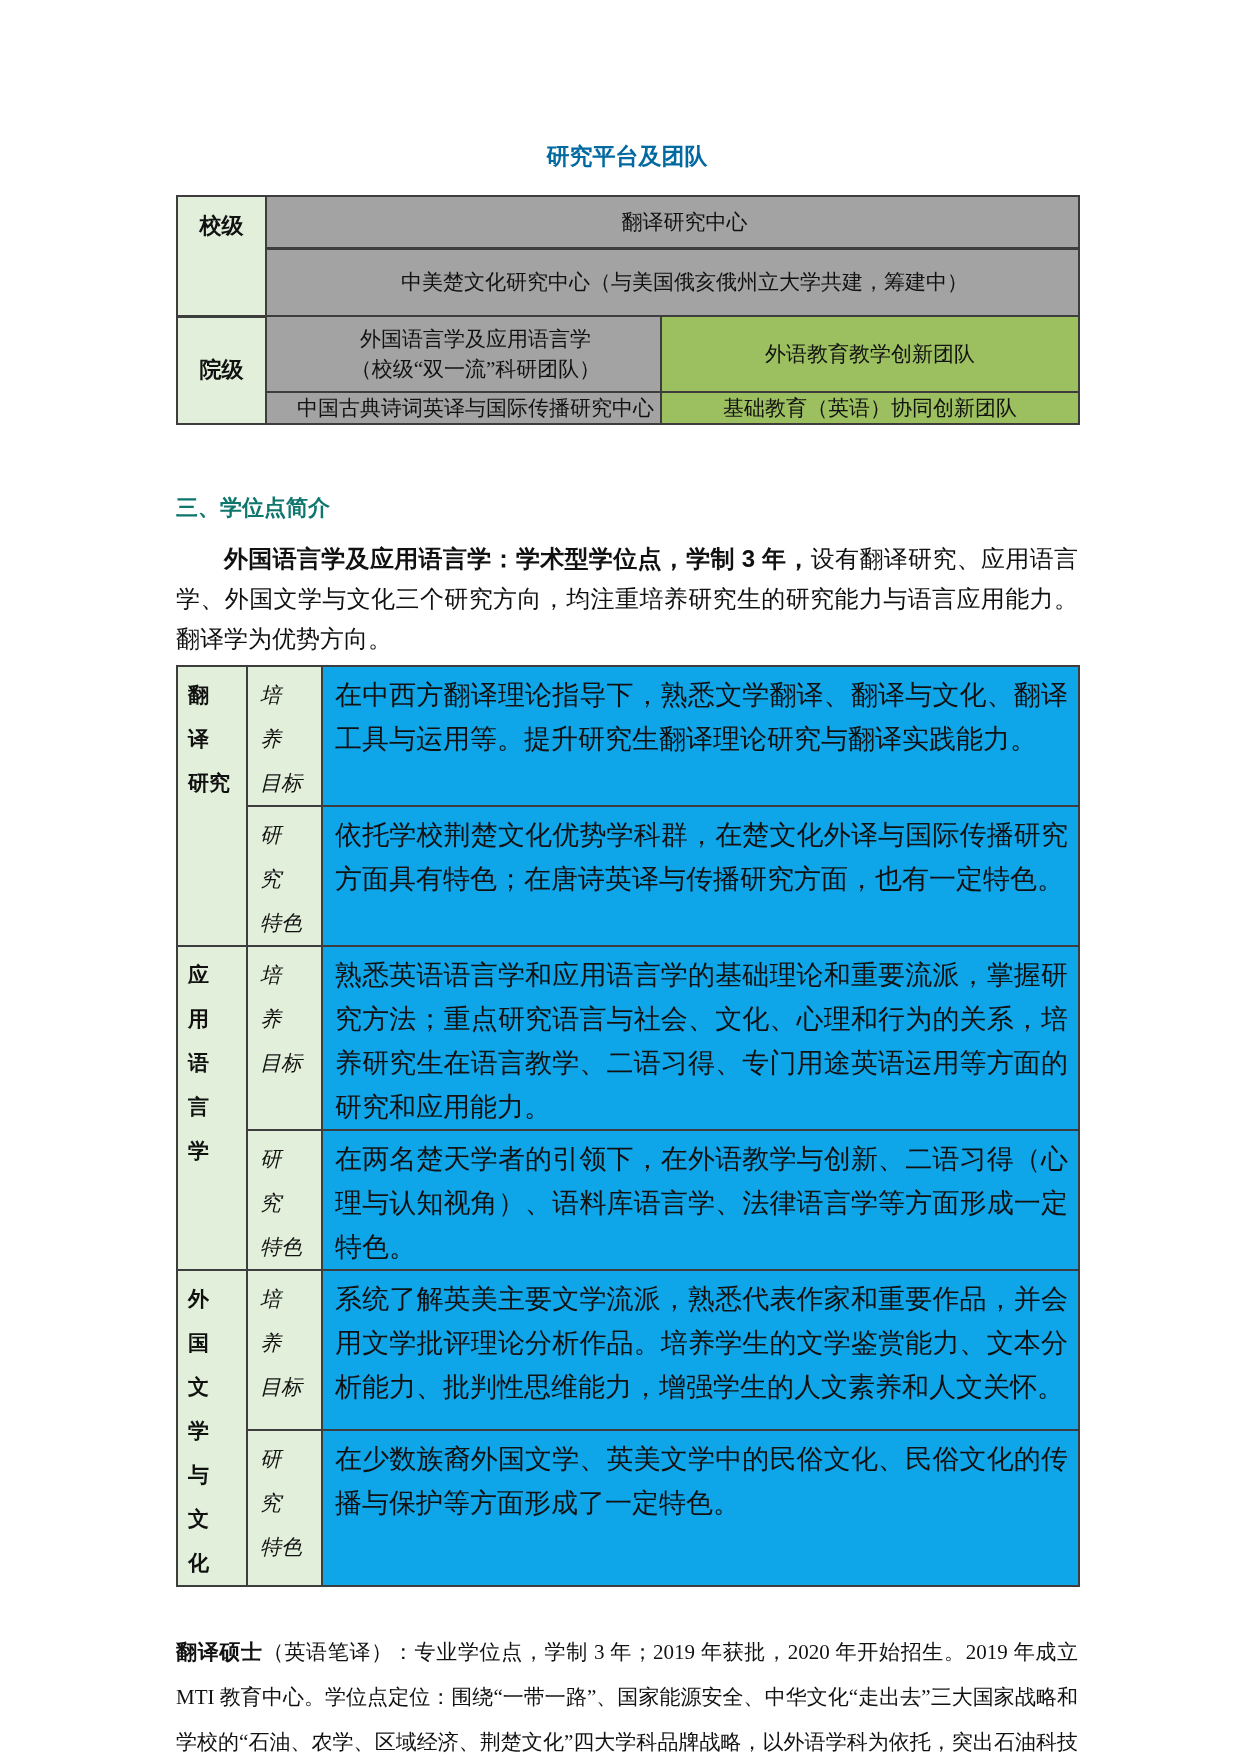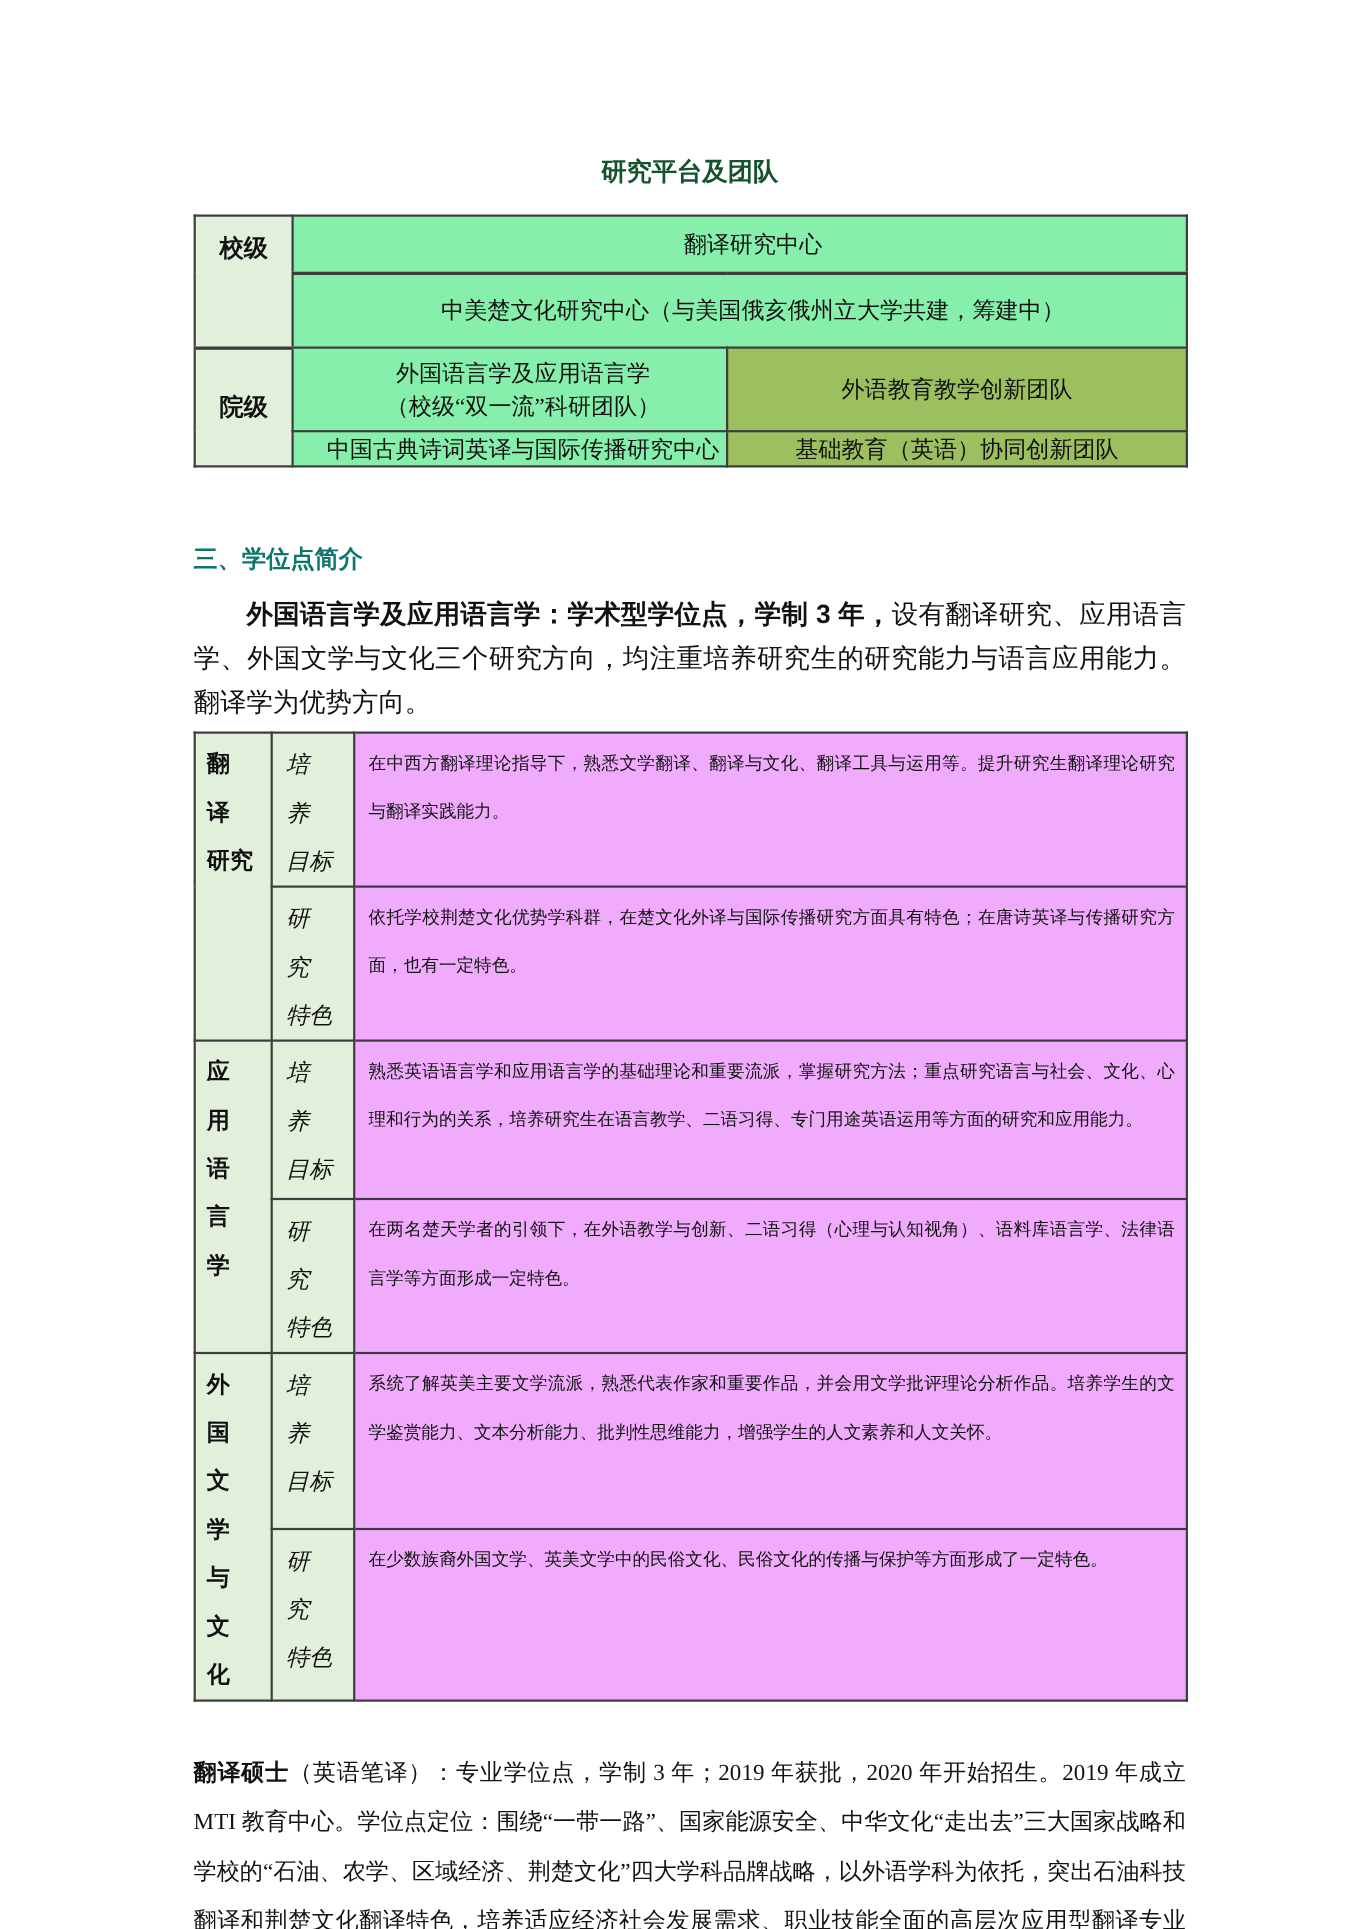--- a/index.html
+++ b/index.html
@@ -19,40 +19,40 @@
     width:902px;
     top:0;
   }
   .doc-title{
     margin-top:140px;
     text-align:center;
     font-family:"Liberation Sans","DejaVu Sans",sans-serif;
     font-weight:bold;
     font-size:23px;
     line-height:33px;
-    color:#14532d;
+    color:#0369a1;
   }
   table{border-collapse:collapse;table-layout:fixed;width:902px;}
   td,th{border:2px solid #3d3d3d;padding:0;font-weight:normal;}
   
   .t1{margin-top:22px;}
   .t1 td,.t1 th{
     text-align:center;
     vertical-align:middle;
     font-size:21px;
     line-height:30px;
   }
   .t1 .rowhead{
     background:#e2efda;
     font-family:"Liberation Sans","DejaVu Sans",sans-serif;
     font-weight:bold;
     font-size:22px;
   }
   .t1 .rh-top{vertical-align:top;padding-top:14px;}
-  .t1 .peach{background:#86efac;padding-left:24px;}
+  .t1 .peach{background:#a3a3a3;padding-left:24px;}
   .t1 .green{background:#9cbf5f;}
   .t1 .r1{height:52px;}
   .t1 .r2{height:68px;}
   .t1 .r3{height:76px;}
   .t1 .r4{height:30px;}
   .t1 .thickline td,.t1 .thickline th{border-bottom-width:3px;}
   .two-line{white-space:pre-line;line-height:36px;}
   
   .sec-heading{
     margin:66px 0 0 0;
@@ -89,22 +89,22 @@
   .t2 .sub{
     background:#e2efda;
     font-style:italic;
     font-size:21px;
     line-height:44px;
     white-space:pre-line;
     text-align:left;
     padding:6px 8px 0 12px;
   }
   .t2 .desc{
-    background:#f0abfc;
-    font-size:16px;
+    background:#0ea5e9;
+    font-size:27px;
     line-height:44px;
     text-align:justify;
     padding:6px 10px 0 12px;
   }
   .t2 .h2l{height:100px;}
   .t2 .h3l{height:144px;}
   
   .closing{
     margin:42px 0 0 0;
     font-size:21px;

